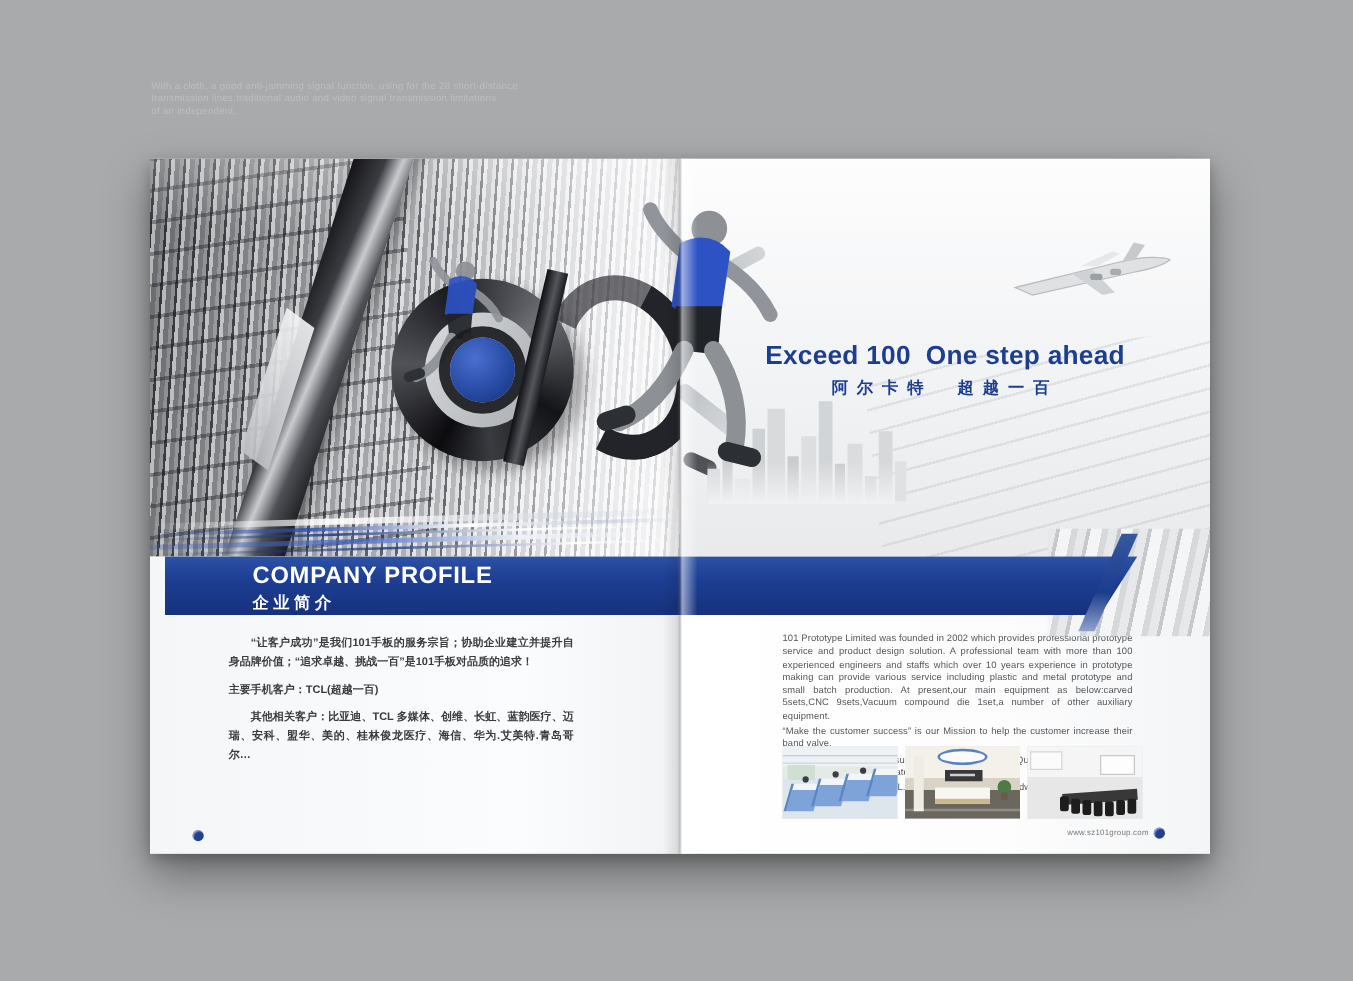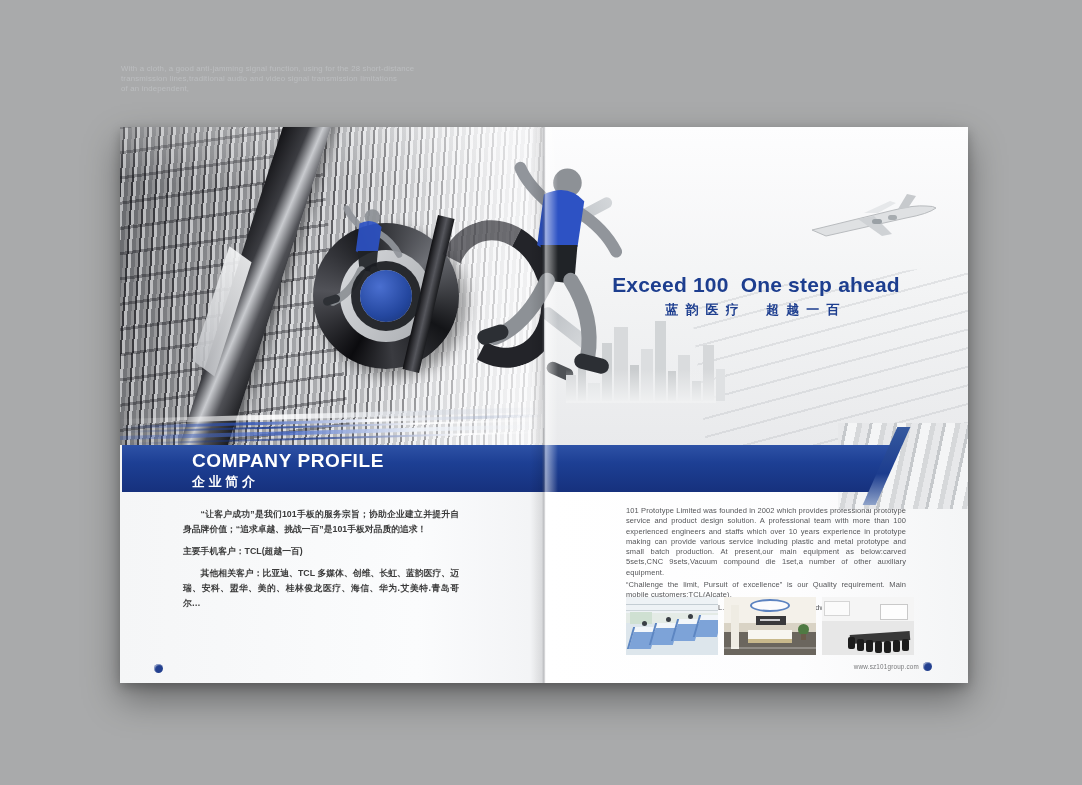--- a/index.html
+++ b/index.html
@@ -92,21 +92,21 @@
 
   .skyline { position:absolute; left:22px; top:190px; width:150px; height:84px;
     display:flex; align-items:flex-end; gap:2px; }
   .skyline .b { flex:none; }
   .skyline::after { content:""; position:absolute; inset:auto 0 -2px 0; height:34px;
     background:linear-gradient(180deg, rgba(242,243,244,0), #f0f1f2); }
 
   
   .swoosh { position:absolute; left:718px; top:296px; width:130px; height:86px; z-index:2;
     background:repeating-linear-gradient(102deg,#e7e8ea 0 7px,#c6c9cc 7px 10px,#f4f5f6 10px 19px,#d6d8da 19px 24px); }
-  .banner { position:absolute; left:2px; top:318px; width:780px; height:47px; z-index:3;
+  .banner { position:absolute; left:12px; top:318px; width:780px; height:47px; z-index:3;
     background:linear-gradient(180deg,#2e52a6 0%, #1d3f94 38%, #16317d 100%);
     clip-path:polygon(0 0, 778px 0, 748px 100%, 0 100%); }
   .banner-stripe { position:absolute; left:760px; top:300px; width:13px; height:78px; z-index:3;
     transform:skewX(-24deg);
     background:linear-gradient(180deg,#35599f,#1c3c8e 60%,#8fa3c9); }
   .banner-inner { position:absolute; left:70px; top:5px; color:#ffffff; }
   .banner-title { font-size:19px; font-weight:700; letter-spacing:.6px; }
   .banner-sub { margin-top:1px; font-size:13px; font-weight:600; letter-spacing:.28em; }
 
   .gutter { position:absolute; left:410px; top:0; width:28px; height:556px; z-index:6; pointer-events:none;
@@ -224,21 +224,21 @@
           <path d="M10,41 L92,21 Q112,16 124,17 Q132,17 134,19 Q126,25 104,29 L24,47 Z" fill="#dfe1e3" stroke="#b9bcbf" stroke-width="1"></path>
           <path d="M96,20 L105,5 L114,7 L106,19 Z" fill="#c7cacd"></path>
           <path d="M56,30 L80,47 L90,45 L72,27 Z" fill="#cfd2d5"></path>
           <path d="M62,24 L88,12 L94,14 L76,24 Z" fill="#e6e8ea"></path>
           <rect x="70" y="30" width="10" height="5" rx="2.5" fill="#9aa0a5"></rect>
           <rect x="86" y="26" width="9" height="5" rx="2.5" fill="#a7acb0"></rect>
         </svg>
 
         <div class="headline">
           <div class="headline-en blue">Exceed 100  One step ahead</div>
-          <div class="headline-zh blue">蓝韵医疗　超越一百</div>
+          <div class="headline-zh blue">阿尔卡特　超越一百</div>
         </div>
 
         <div class="skyline">
           <div class="b" style="width:10px;height:26px;background:#d6d8da"></div>
           <div class="b" style="width:8px;height:44px;background:#cbced0"></div>
           <div class="b" style="width:12px;height:18px;background:#dfe1e3"></div>
           <div class="b" style="width:10px;height:58px;background:#cfd2d4"></div>
           <div class="b" style="width:14px;height:74px;background:#d8dadc"></div>
           <div class="b" style="width:9px;height:36px;background:#c9ccce"></div>
           <div class="b" style="width:12px;height:52px;background:#dcdee0"></div>
@@ -246,20 +246,21 @@
           <div class="b" style="width:8px;height:30px;background:#c9ccce"></div>
           <div class="b" style="width:12px;height:46px;background:#dadcde"></div>
           <div class="b" style="width:9px;height:20px;background:#cfd2d4"></div>
           <div class="b" style="width:11px;height:56px;background:#d6d8da"></div>
           <div class="b" style="width:9px;height:32px;background:#dfe1e3"></div>
         </div>
       </div>
 
       <div class="en-block">
         <p>101 Prototype Limited was founded in 2002 which provides professional prototype service and product design solution. A professional team with more than 100 experienced engineers and staffs which over 10 years experience in prototype making can provide various service including plastic and metal prototype and small batch production. At present,our main equipment as below:carved 5sets,CNC 9sets,Vacuum compound die 1set,a number of other auxiliary equipment.</p>
+        <p>“Make the customer success” is our Mission to help the customer increase their band valve.</p>
         <p>“Challenge the limit, Pursuit of excellence” is our Quality requirement. Main mobile customers:TCL(Alcate),</p>
         <p>Relative customer:BYD.TCL.Skyworth,.Changhong,Landwind,...</p>
       </div>
 
       <div class="photos">
         <div class="photo">
           <div class="ph p1-bg"></div>
           <div class="ph p1-line1"></div>
             <div class="ph p1-line2"></div>
           <div class="ph p1-wall"></div>

